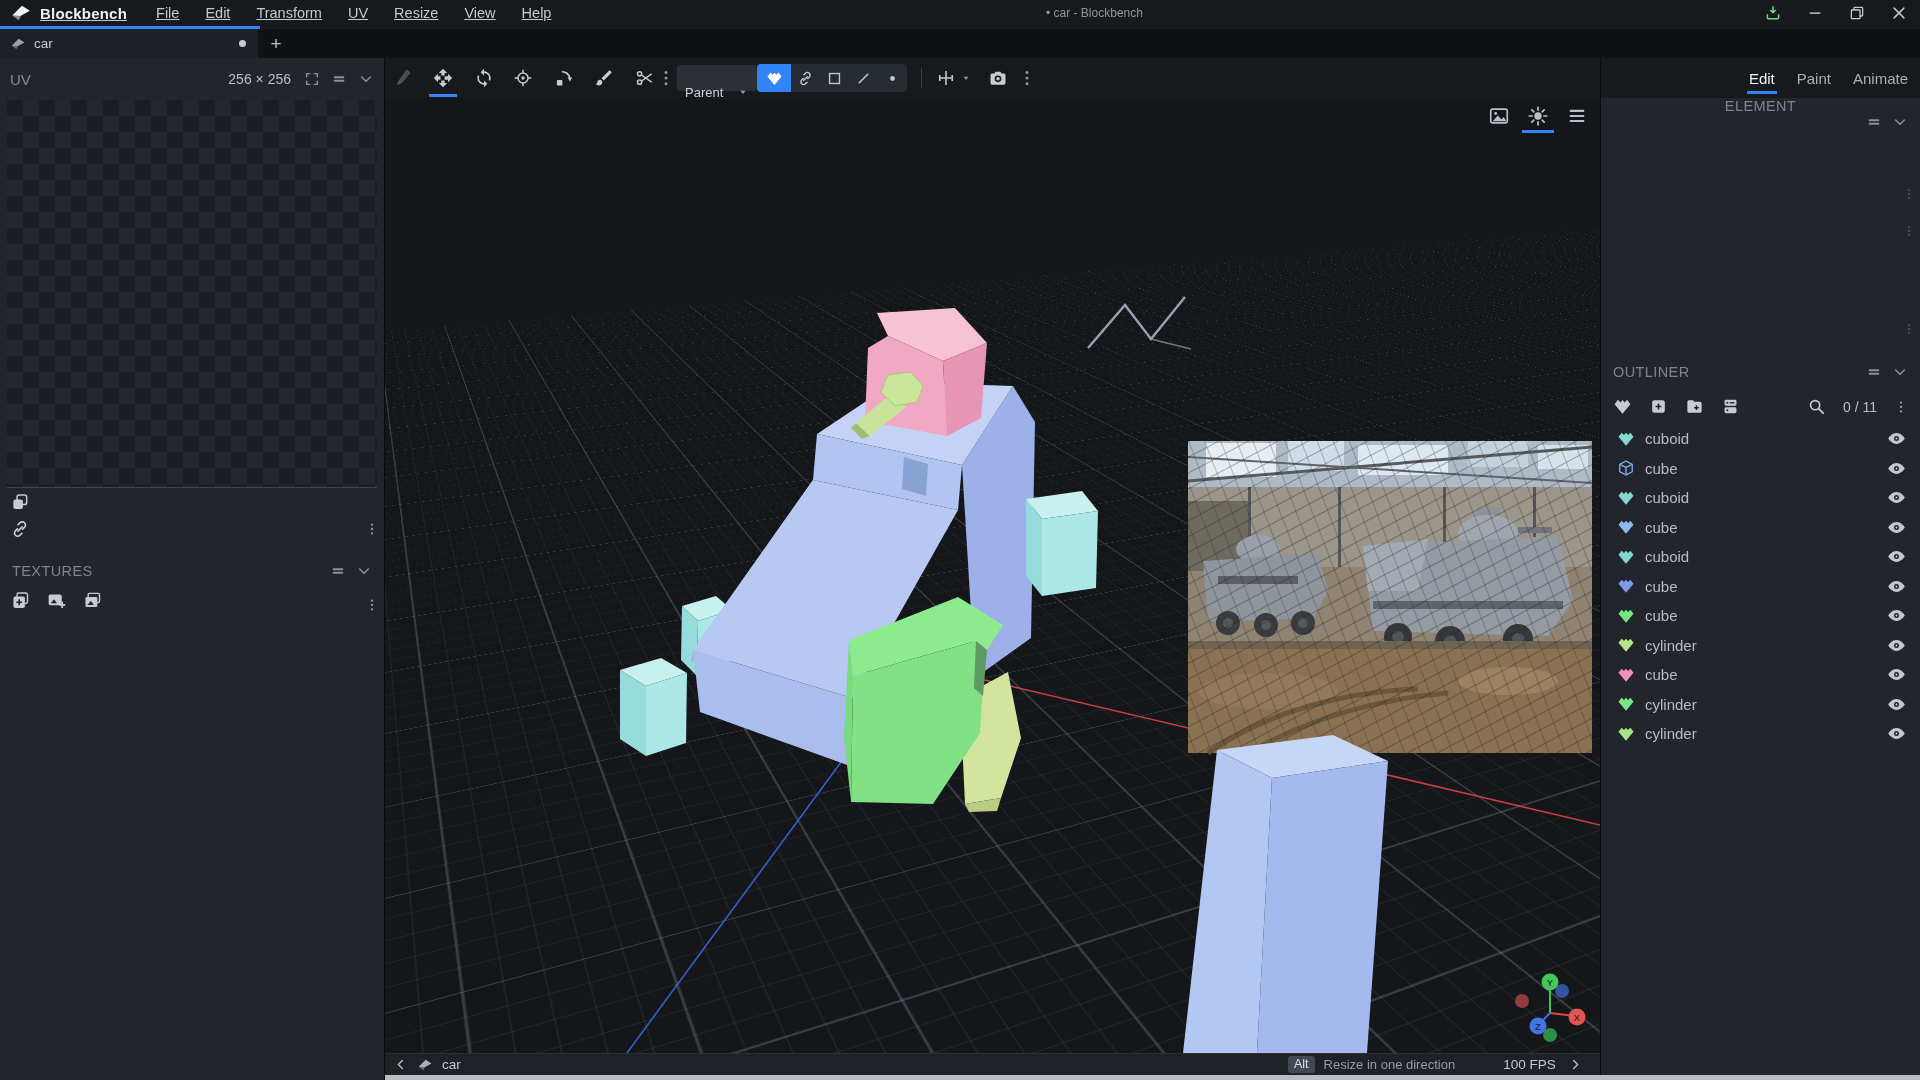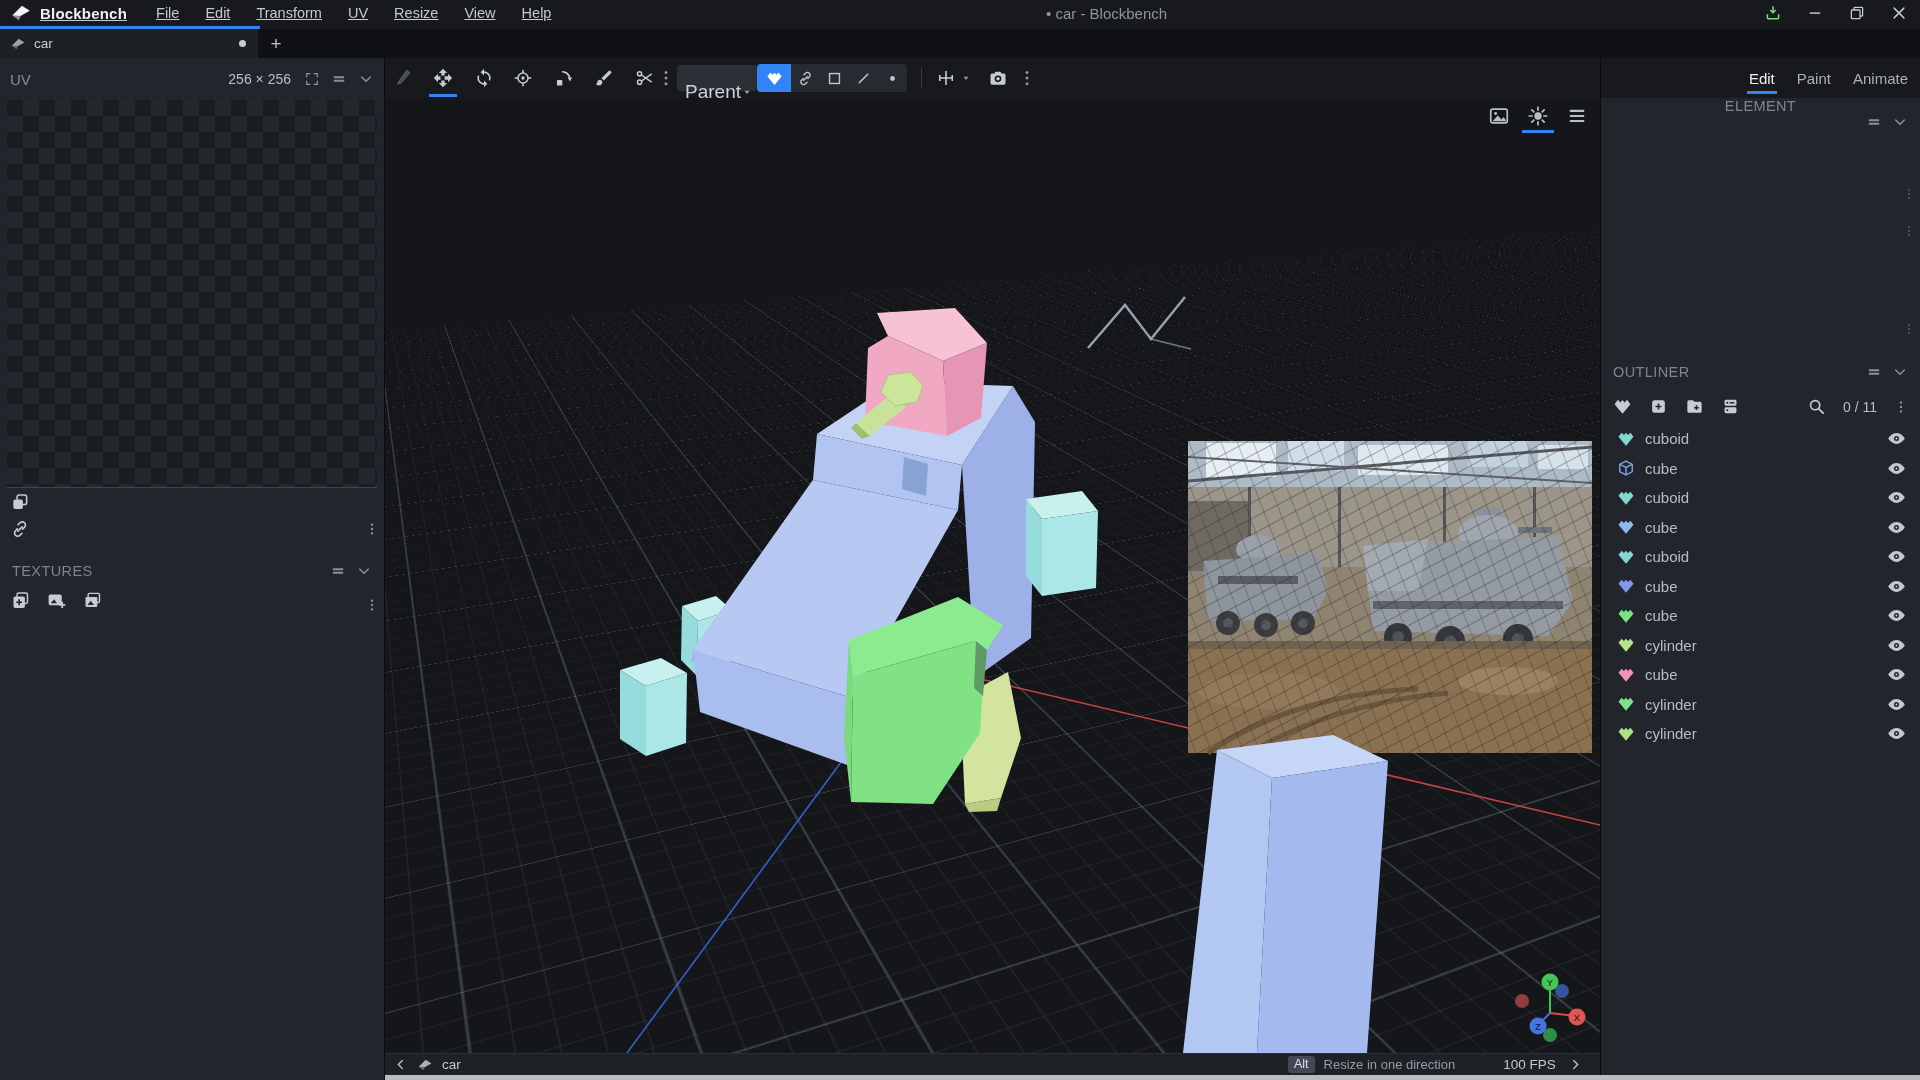--- a/index.html
+++ b/index.html
@@ -14,21 +14,21 @@
   
   .titlebar { position:absolute; top:0; left:0; right:0; height:26px; background:#17191d;
               display:flex; align-items:center; z-index:30; }
   .tb-left { display:flex; align-items:center; padding-left:10px;text-decoration:underline; }
   .bb-logo { width:22px; height:22px; color:#f2f4f7; }
   .bb-logo svg { width:22px; height:22px; }
   .app-name { font-size:15px; font-weight:bold; color:#eef1f5; margin-left:8px; letter-spacing:.2px; }
   .menus { display:flex; margin-left:16px; }
   .menu-item { padding:0 13px; font-size:14.5px; color:#c3c9d3; cursor:default; line-height:26px; }
   .win-title { position:absolute; left:1046px; top:0; height:26px; display:flex; align-items:center;
-               font-size:15px; color:#8e96a2; }
+               font-size:12px; color:#8e96a2; }
   .tb-right { margin-left:auto; display:flex; align-items:center; gap:24px; padding-right:12px; }
   .winbtn svg { width:18px; height:18px; }
   .winbtn { color:#c3c8d1; }
   .winbtn.update { color:#7bd97b; }
 
   
   .tab-indicator { position:absolute; top:26px; left:0; width:260px; height:3px; z-index:31; }
   .tabbar { position:absolute; top:29px; left:0; right:0; height:29px; background:#0f1114;
             display:flex; align-items:stretch; z-index:30; }
   .tab { width:258px; background:#1d2126; display:flex; align-items:center; padding:0 12px 0 10px; }
@@ -69,21 +69,21 @@
   .tex-toolbar .ic svg { width:21px; height:21px; }
 
   
   .toolbar { position:absolute; top:0; left:0; right:0; height:40px; background:#17191d; }
   .tbtn { position:absolute; top:6px; width:28px; height:28px; display:flex; align-items:center;
           justify-content:center; }
   .tbtn svg { width:20px; height:20px; }
   .tool-underline { position:absolute; top:36px; height:3px; width:28px; }
   .parent-dd { position:absolute; left:292px; top:7px; width:80px; height:26px; background:#2b3037;
                border-radius:4px; display:flex; align-items:center; padding:0 8px; }
-  .parent-dd span { font-size:19px; color:#ccd1d9;margin-top:28px; }
+  .parent-dd span { font-size:13px; color:#ccd1d9;margin-top:28px; }
   .parent-dd .caret { margin-left:auto; color:#9aa1ab; } .caret svg { width:12px; height:12px; }
   .mode-group { position:absolute; left:372px; top:6px; height:28px; display:flex; background:#262b32;
                 border-radius:4px; overflow:hidden; }
   .mg-cell { width:29px; display:flex; align-items:center; justify-content:center; color:#c0c6cf; }
   .mg-cell svg { width:17px; height:17px; }
   .mg-cell.active { width:34px; color:#fff; }
   .tb-divider { position:absolute; left:536px; top:10px; width:1px; height:20px; background:#3a3f47; }
 
   
   .viewport { position:absolute; top:40px; left:0; right:0; bottom:22px; background:#14161a; overflow:hidden; }

